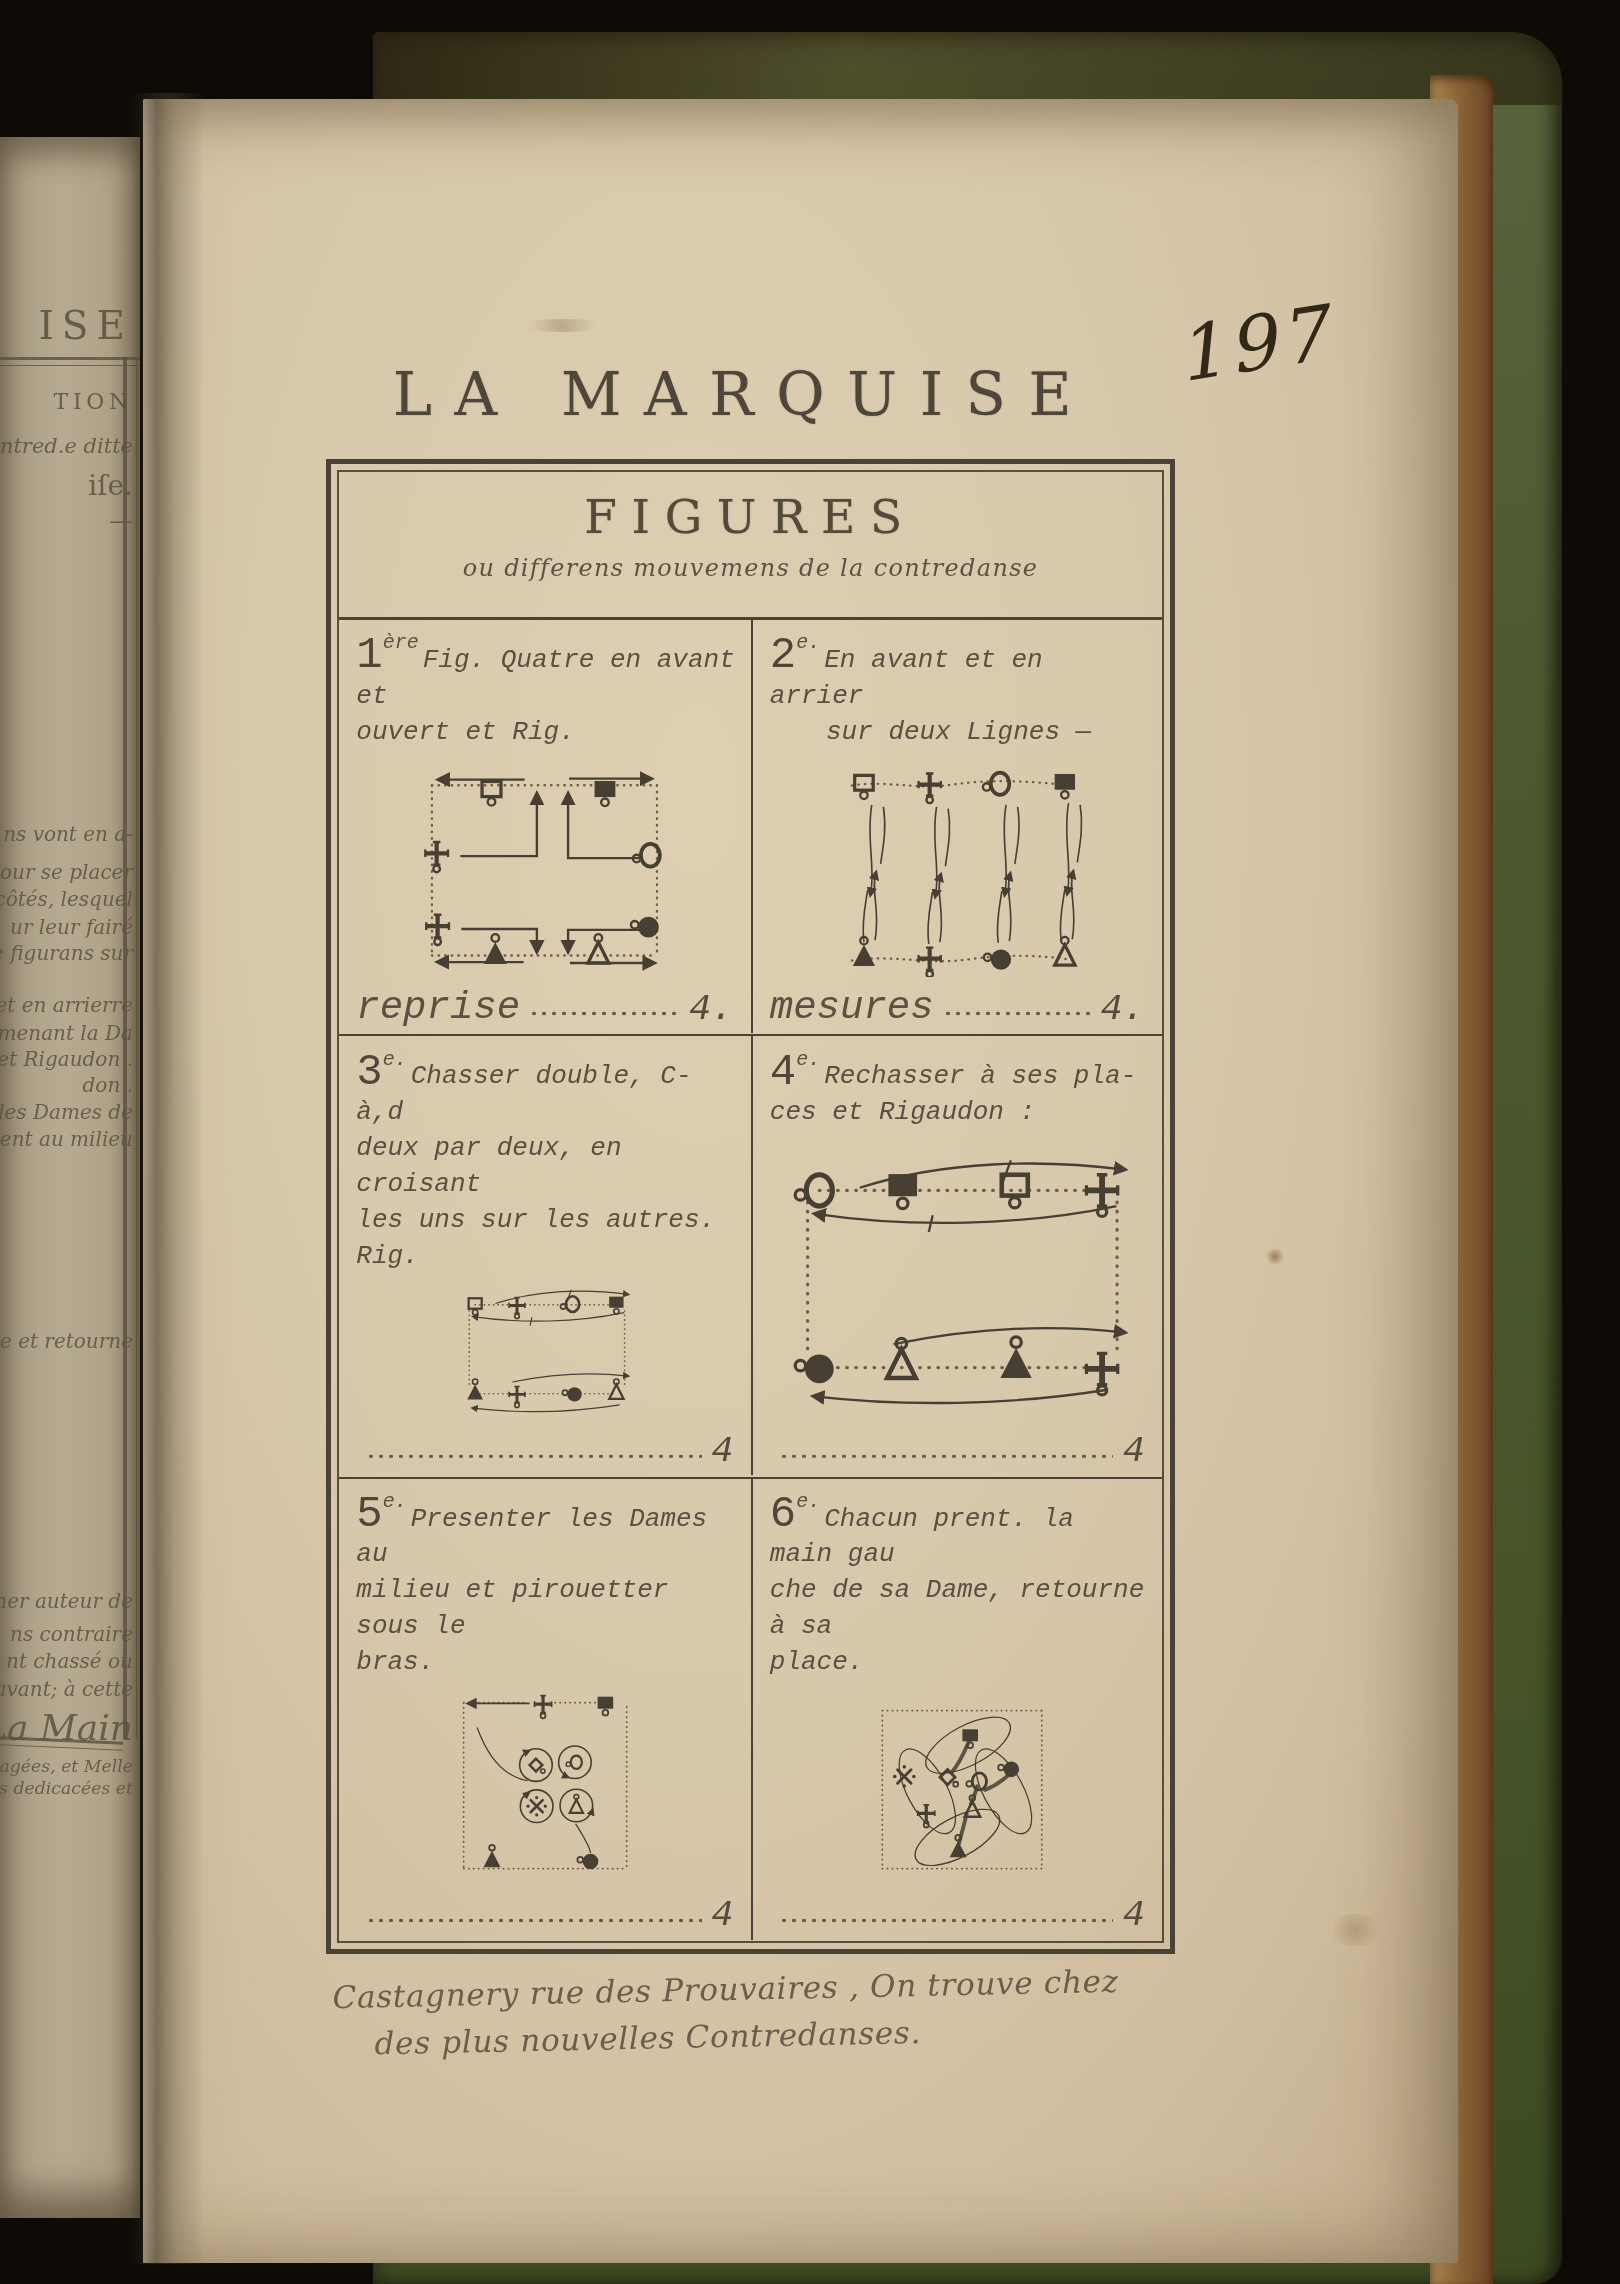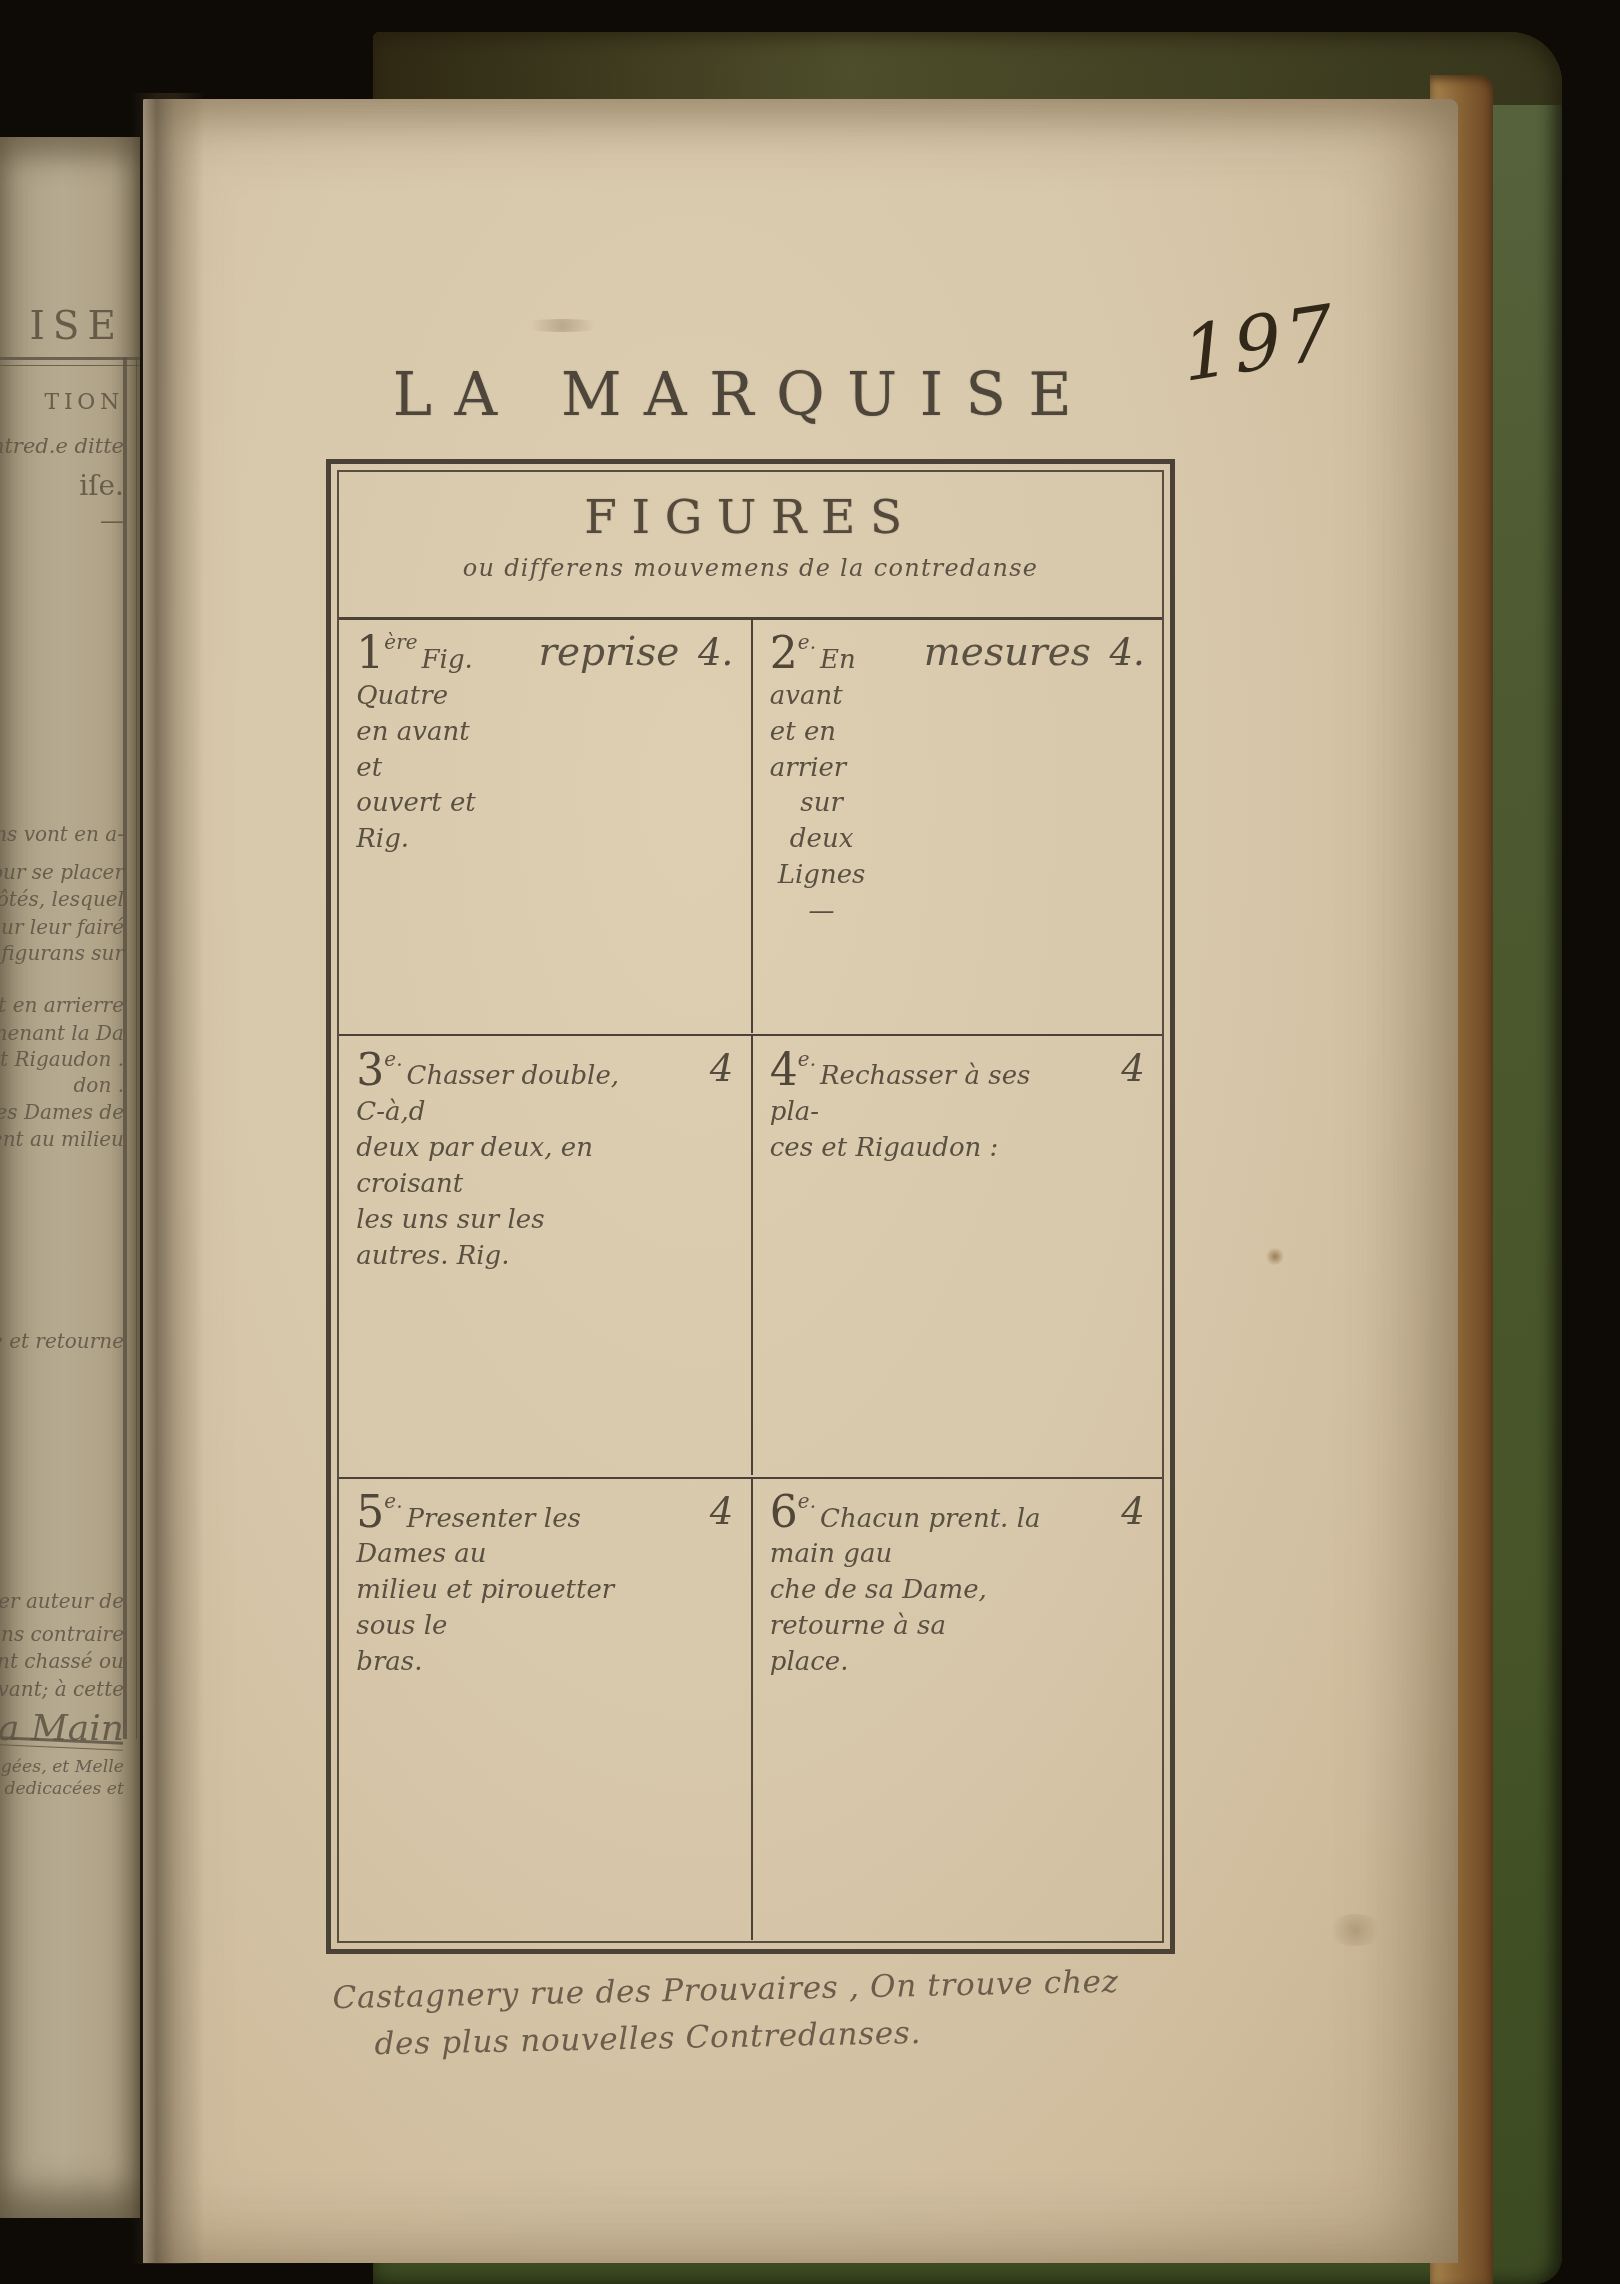--- a/index.html
+++ b/index.html
@@ -15,21 +15,21 @@
          background:linear-gradient(90deg,rgba(40,30,12,.85),rgba(70,60,30,.55) 40%,rgba(40,34,14,.7));
          border-radius:6.7px 52px 0 0;}
   .page-block-edge{position:absolute;left:1430px;top:75px;width:63px;height:2209px;
          background:linear-gradient(90deg,#a9854f 0%,#8a6536 45%,#6a4523 100%);
          border-radius:0 14.6px 0 0;box-shadow:inset 0 4px 9.3px rgba(50,30,10,.7);}
 
   
   .prev-page{position:absolute;left:0;top:137px;width:140px;height:2081px;
          background:linear-gradient(90deg,#a99d83 0%,#b6aa90 45%,#afa287 80%,#958a70 100%);
          box-shadow:inset 0 20px 27px rgba(70,58,38,.5), inset 0 -27px 33px rgba(70,58,38,.55);}
-  .pf{position:absolute;right:16px;white-space:nowrap;color:#5b5242;font-style:italic;
+  .pf{position:absolute;right:7px;white-space:nowrap;color:#5b5242;font-style:italic;
       font-size:20px;text-align:right;opacity:.85;}
   .pf-0{top:166px;font-style:normal;font-size:39px;letter-spacing:8px;color:#5d5442;opacity:.9;}
   .pf-1{top:252px;font-style:normal;font-size:22px;letter-spacing:4.7px;}
   .pf-2{top:297px;font-size:21px;}
   .pf-3{top:332px;font-style:normal;font-size:28px;}
   .pf-4{top:370px;font-size:24px;font-style:normal;}
   .pf-5{top:685px;}
   .pf-6{top:723px;}
   .pf-7{top:750px;}
   .pf-8{top:778px;}
@@ -87,21 +87,21 @@
   .fbox{position:absolute;left:183px;top:360px;width:849px;height:1495px;
       border:5.3px solid #4a4237;box-sizing:border-box;}
   .fbox-inner{position:absolute;left:6px;top:6px;right:6px;bottom:6px;
       border:2px solid #584e40;}
   .fhead{padding-top:17.3px;text-align:center;font-size:47px;letter-spacing:14.6px;color:#544a3c;
       text-shadow:0 0 1.3px rgba(84,74,60,.5);}
   .fsub{text-align:center;font-style:italic;font-size:24px;color:#5d5345;margin-top:10px;
       letter-spacing:1.3px;}
   .fgrid{position:absolute;left:0;right:0;top:145px;bottom:0;display:grid;
       grid-template-columns:1fr 1fr;border-top:3.3px solid #4a4237;}
-  .panel{position:relative;display:flex;flex-direction:row;box-sizing:border-box;overflow:hidden;}
+  .panel{position:relative;display:flex;flex-direction:column;box-sizing:border-box;overflow:hidden;font-family:Liberation Mono, monospace;}
   .panel.colR{border-left:2.7px solid #4a4237;}
   .panel.row2,.panel.row3{border-top:2.7px solid #4a4237;}
   .panel.row1{height:413px;}
   .panel.row2{height:441px;}
   .panel.row3{height:463px;}
 
   .cap{margin:9.3px 14.6px 1.3px 17.3px;color:#595042;font-style:italic;font-size:26px;line-height:1.38;}
   .ord{font-size:44px;font-style:normal;line-height:.9;color:#50473a;}
   sup.suf{font-size:20px;font-style:italic;vertical-align:18.6px;}
   .cap-text{margin-left:4px;}

